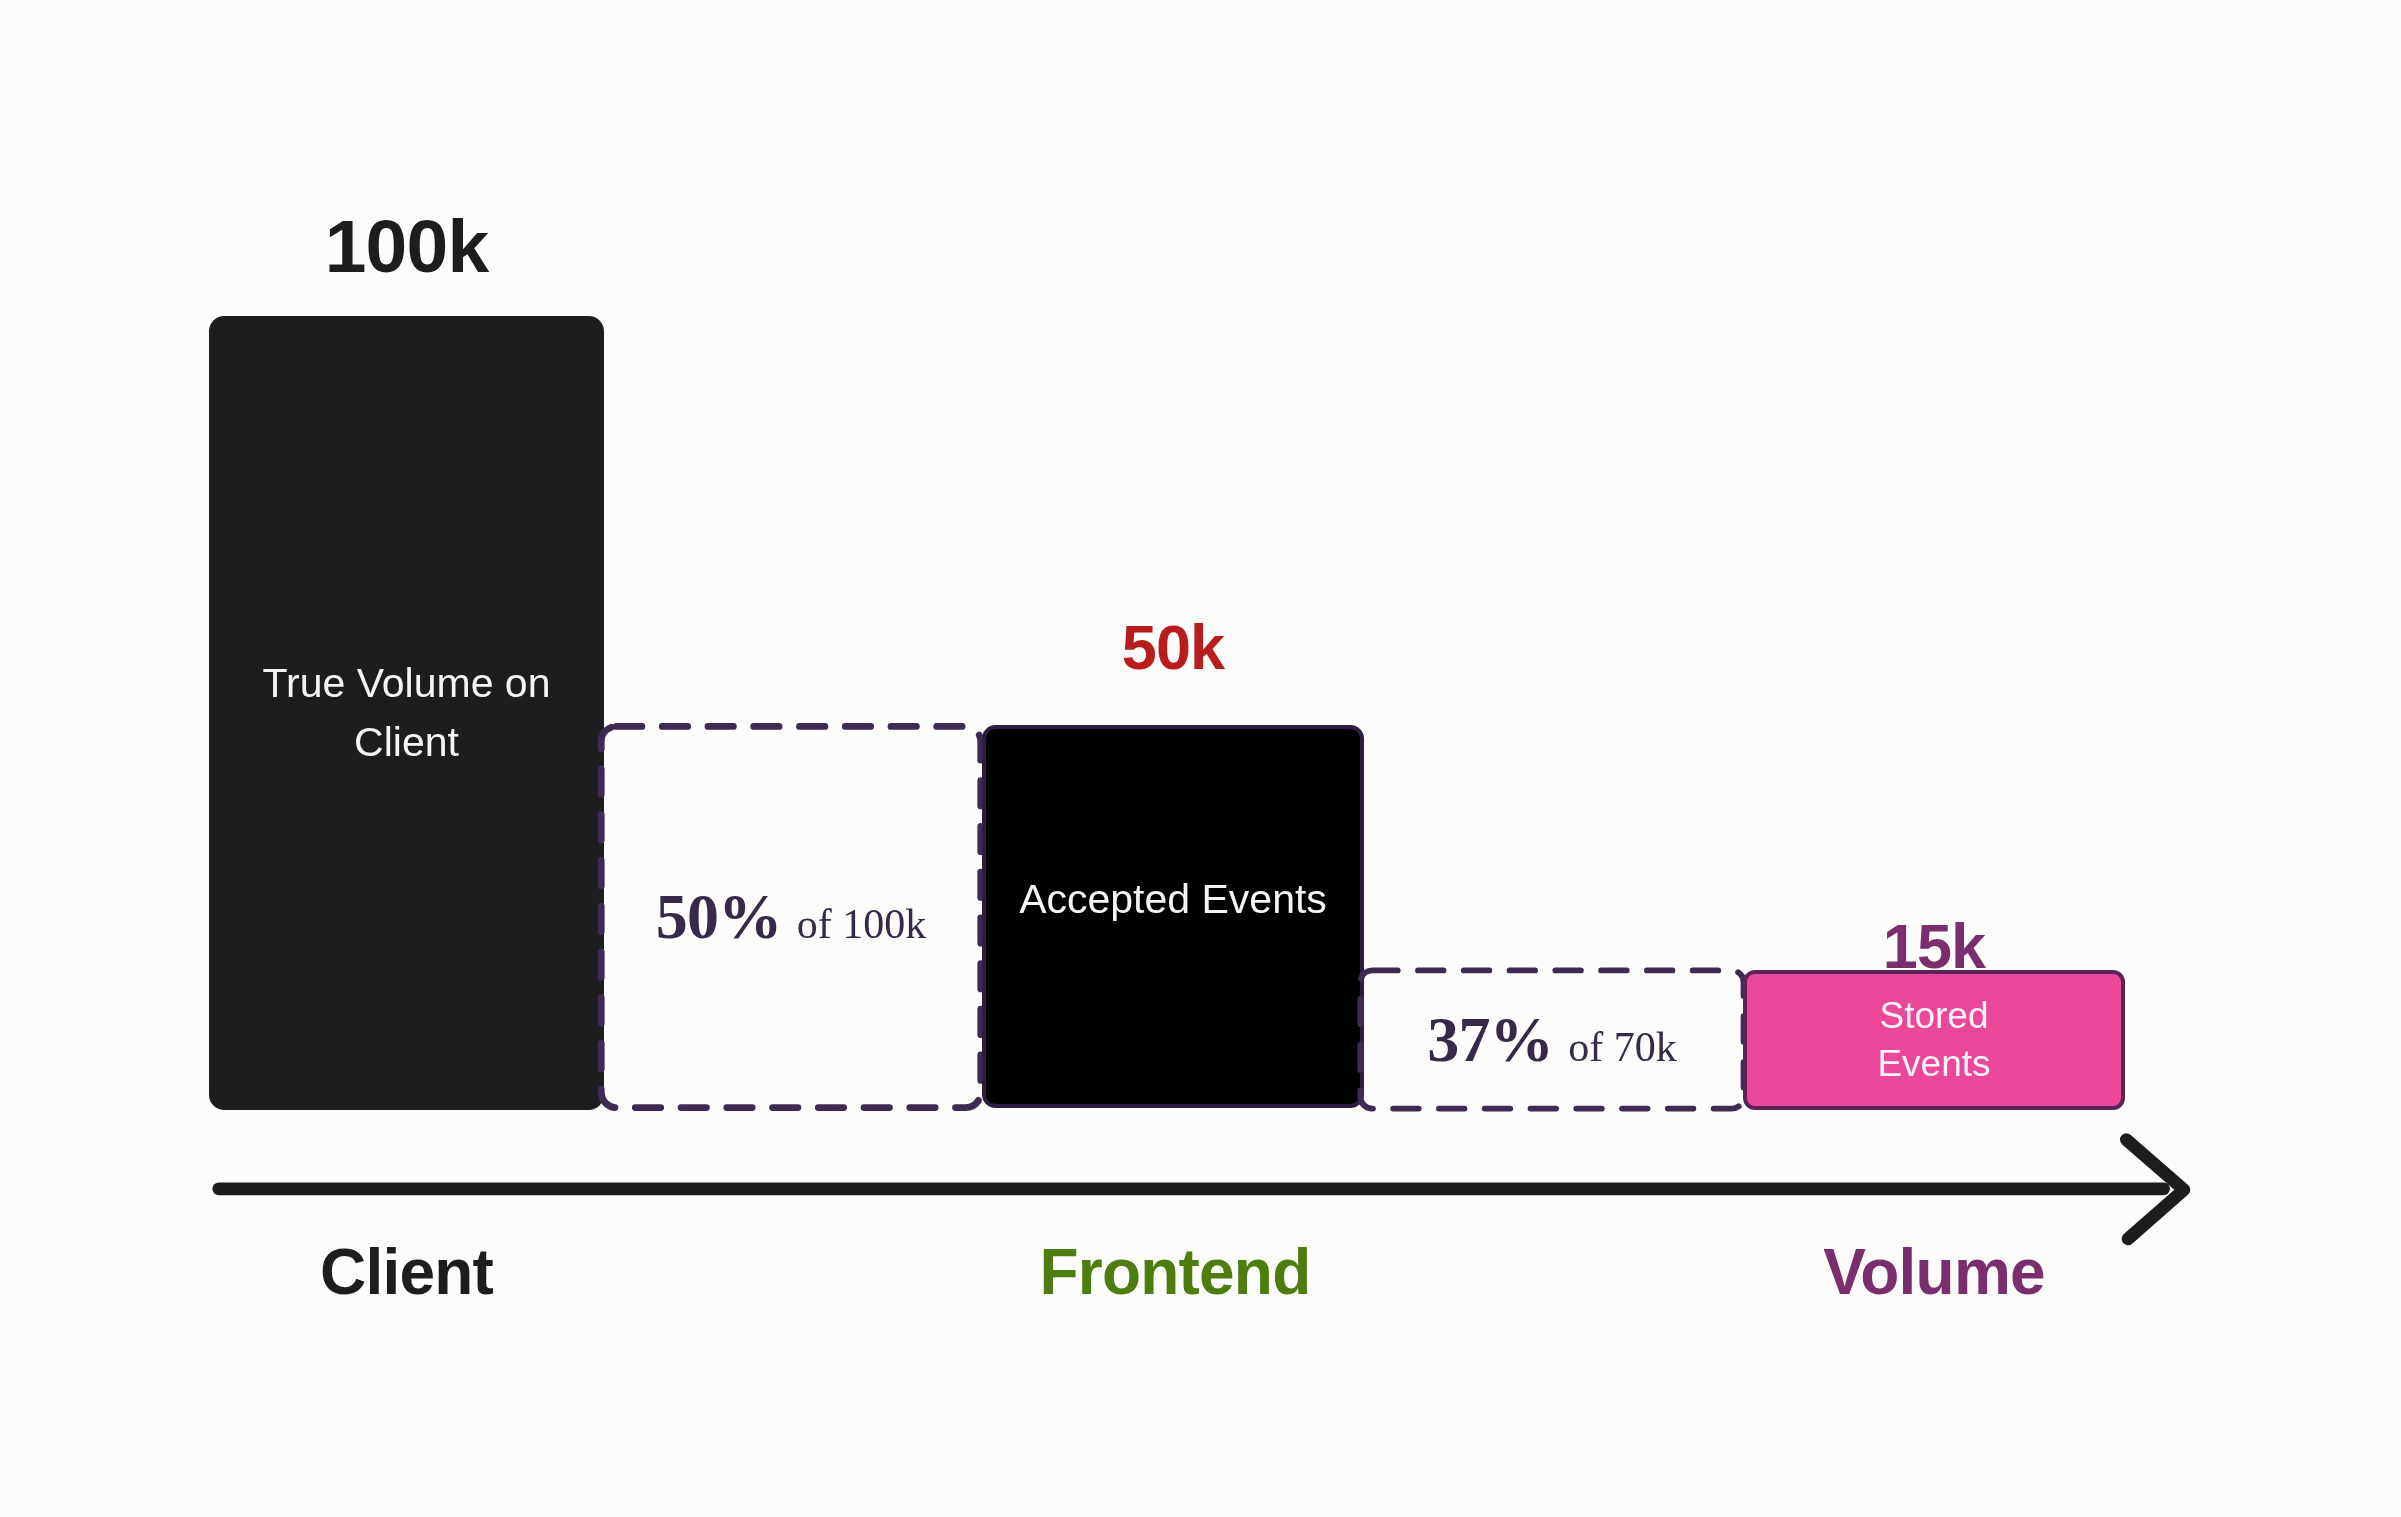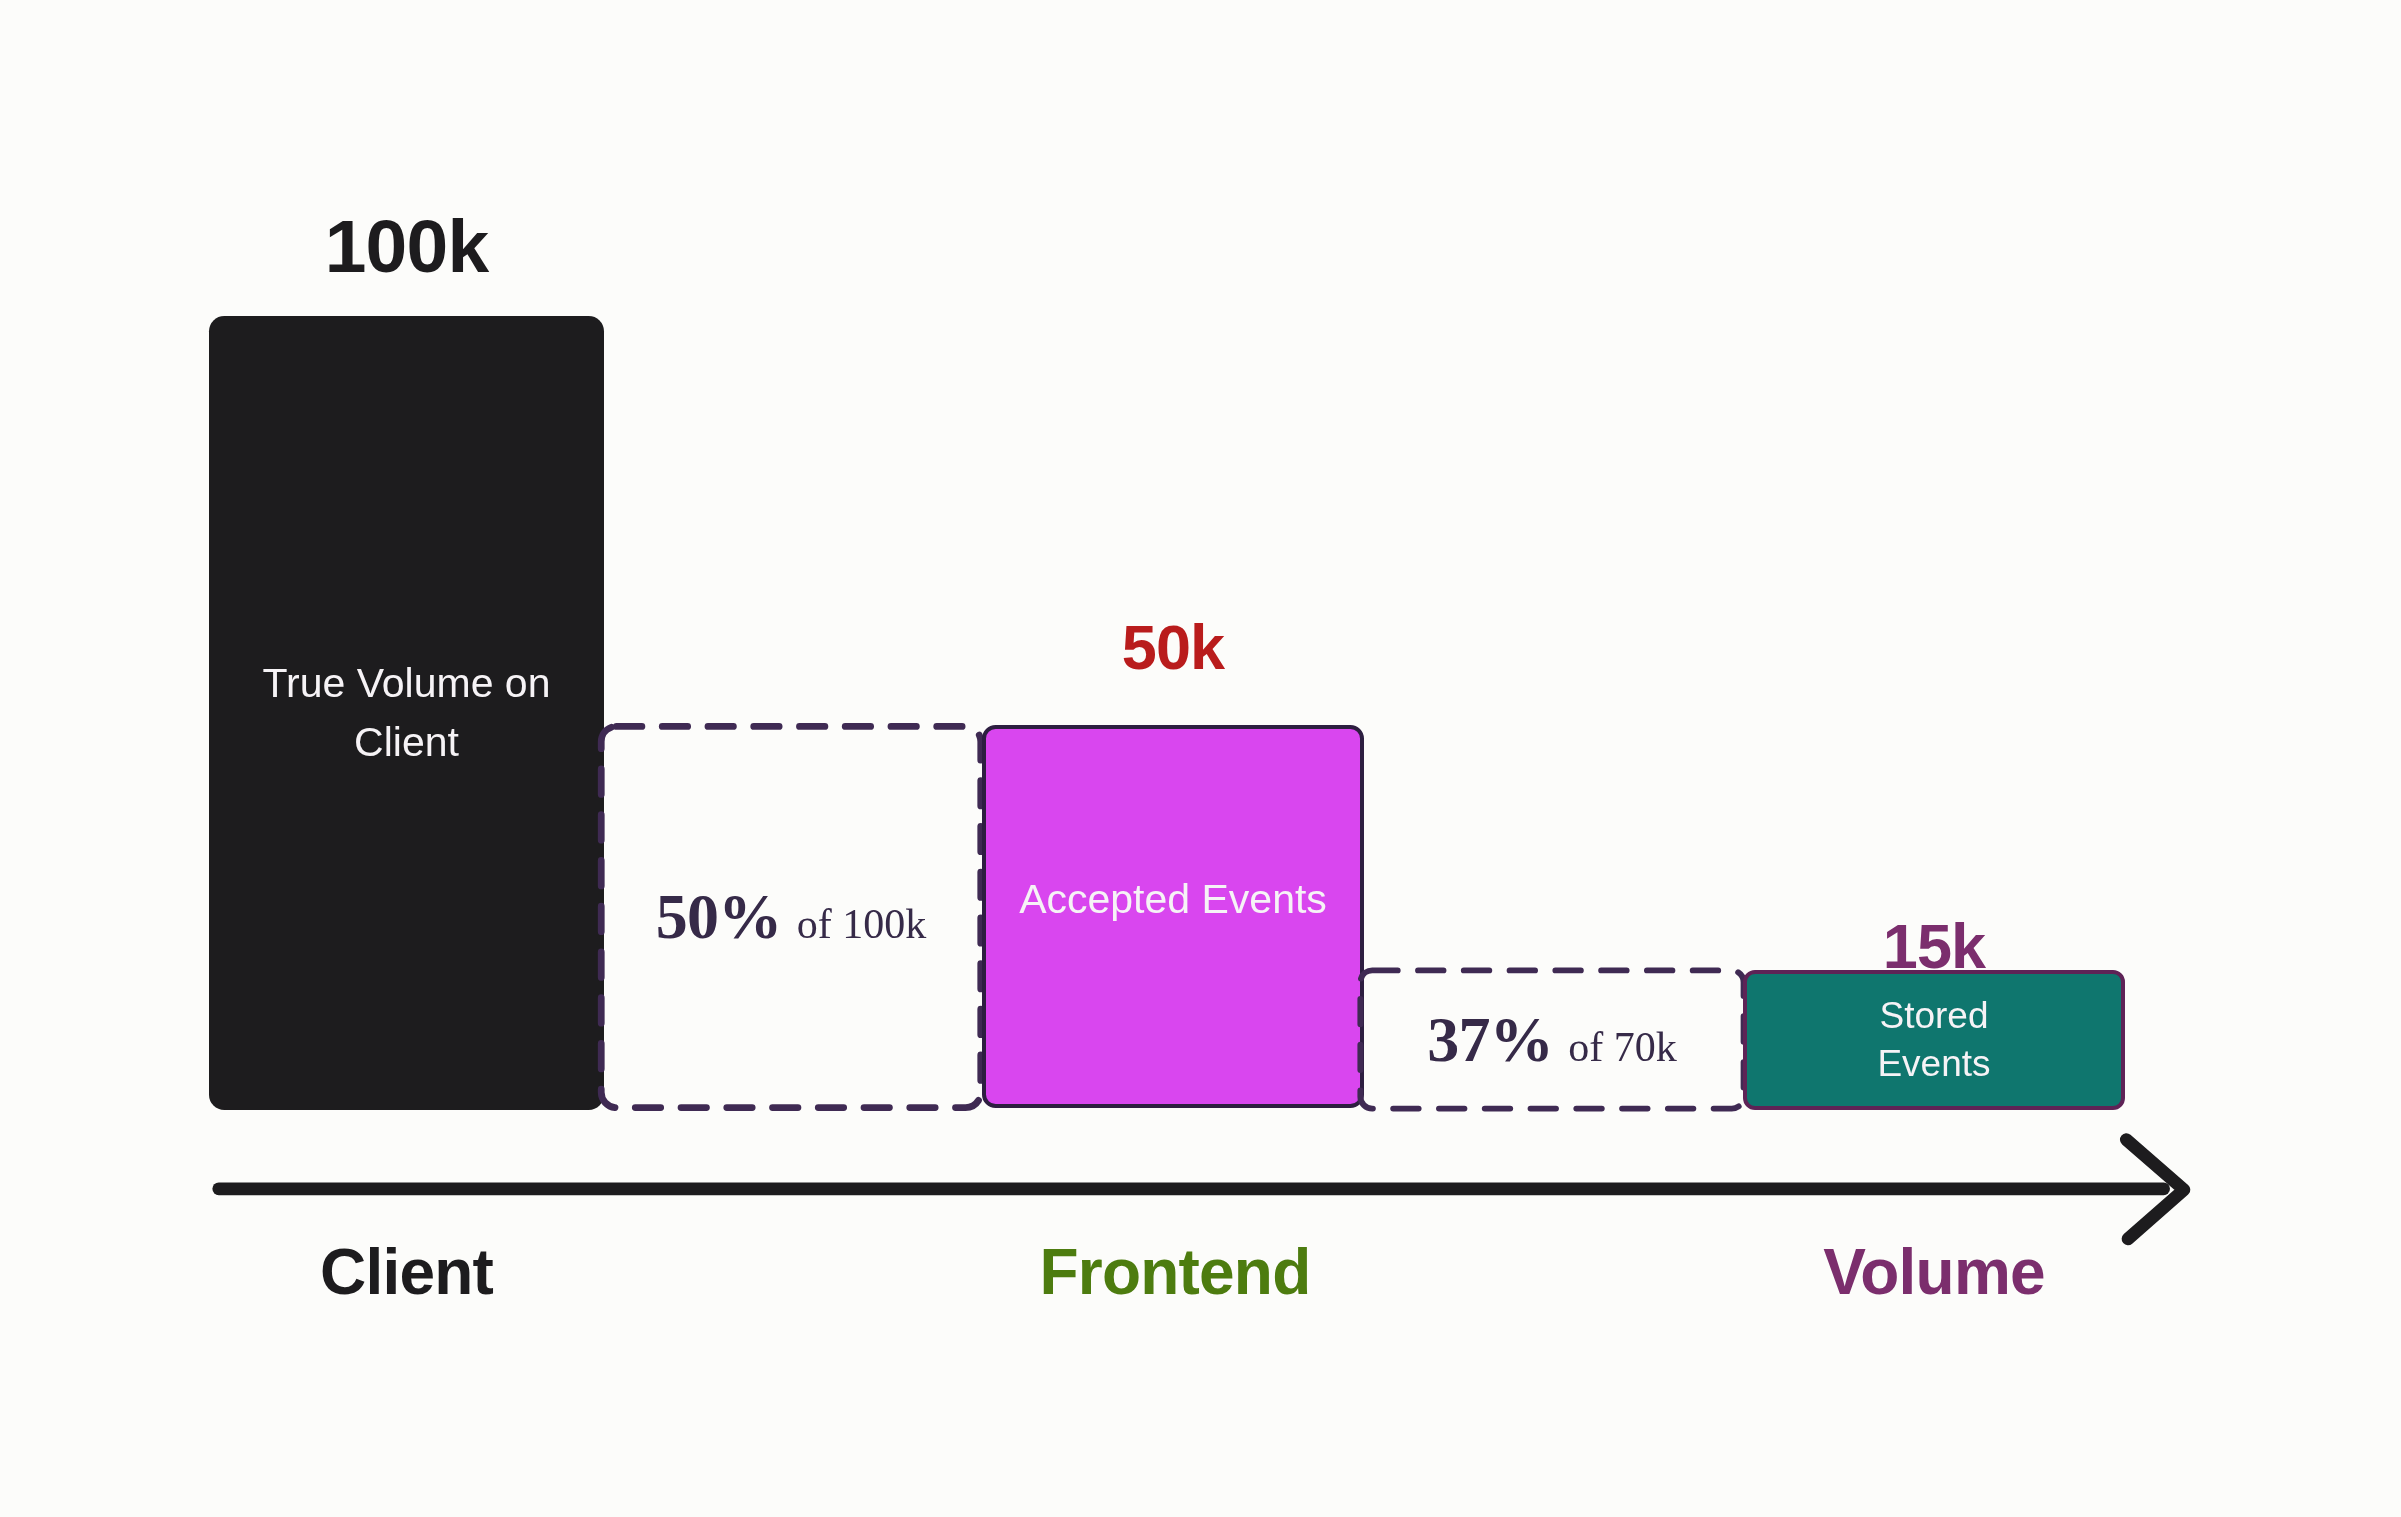--- a/index.html
+++ b/index.html
@@ -32,27 +32,27 @@
     color:#f6f3f6;
   }
   .bar-client{
     left:209px;top:316px;width:395px;height:794px;
     background:#1d1c1e;border-radius:15.3px;
     font-size:41px;line-height:1.45;font-weight:400;
     padding:0 49px;
   }
   .bar-frontend{
     left:982px;top:725px;width:382px;height:383px;
-    background:#d946ef;border:4.2px solid #2d1e40;border-radius:13.6px;
+    background:#000000;border:4.2px solid #2d1e40;border-radius:13.6px;
     font-size:41px;line-height:1.4;font-weight:400;
     padding-bottom:34px;
   }
   .bar-backend{
     left:1743px;top:970px;width:382px;height:140px;
-    background:#0f766e;border:4.2px solid #5e2356;border-radius:12px;
+    background:#ec4899;border:4.2px solid #5e2356;border-radius:12px;
     font-size:37px;line-height:1.3;font-weight:400;
     padding:0 93px;
   }
 
   
   .drop-box{
     position:absolute;
     display:flex;align-items:center;justify-content:center;
     text-align:center;
     font-family:Liberation Serif, serif;

